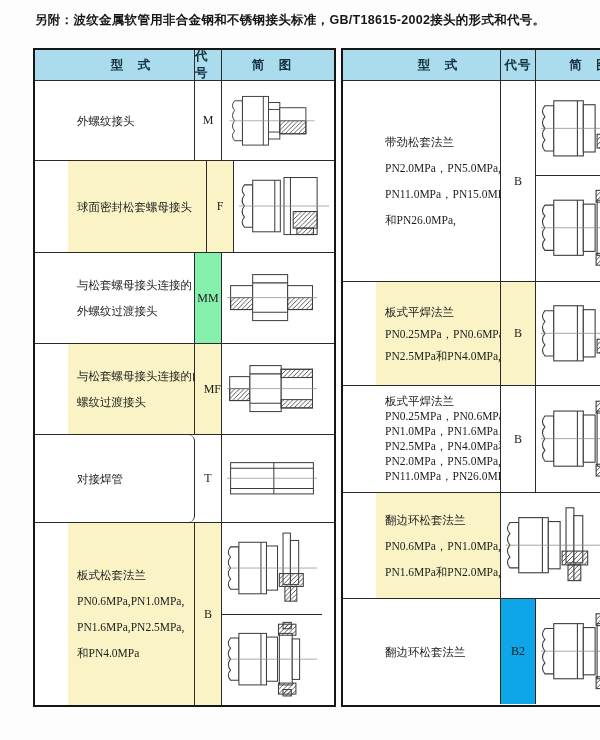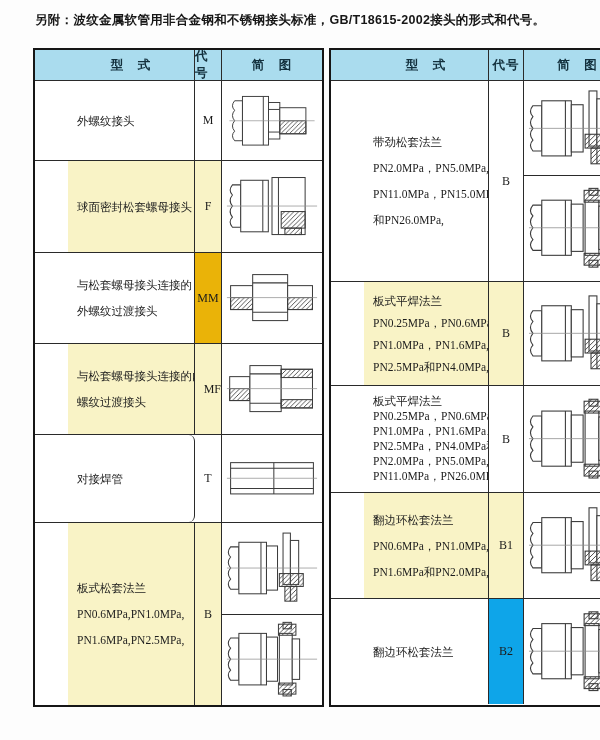--- a/index.html
+++ b/index.html
@@ -74,21 +74,21 @@
               <line x1="46" y1="27" x2="59" y2="27" stroke="#3b3b3b" stroke-width="1.1"></line>
               <line x1="46" y1="53" x2="59" y2="53" stroke="#3b3b3b" stroke-width="1.1"></line>
               <rect x="59" y="25" width="30" height="30" fill="#ffffff" stroke="#3b3b3b" stroke-width="1.1"></rect>
               <rect x="59" y="40" width="30" height="15" fill="url(#hatch)" stroke="#3b3b3b" stroke-width="1.1"></rect>
               <line x1="1" y1="40" x2="99" y2="40" stroke="#8f8f8f" stroke-width="0.8"></line>
             </svg>
           </div>
         </div>
       </div>
       <div class="row" style="height: 91px;">
-        <div class="cell" style="width: 127px; background: rgb(249, 243, 198);">
+        <div class="cell" style="width: 139px; background: rgb(249, 243, 198);">
           <div class="lines" style="line-height: 26px;">
             <div class="line">球面密封松套螺母接头</div>
           </div>
         </div>
         <div class="cell code" style="width: 27px; background: rgb(249, 243, 198);">
           <div>F</div>
         </div>
         <div class="cell diagcell" style="width: 100px;">
           <div class="sub">
             <svg viewBox="0 0 100 80" preserveAspectRatio="xMidYMid meet">
@@ -104,21 +104,21 @@
           </div>
         </div>
       </div>
       <div class="row" style="height: 90px;">
         <div class="cell" style="width: 127px; background: rgb(255, 255, 255);">
           <div class="lines" style="line-height: 26px;">
             <div class="line">与松套螺母接头连接的</div>
             <div class="line">外螺纹过渡接头</div>
           </div>
         </div>
-        <div class="cell code" style="width: 27px; background: #eab308;">
+        <div class="cell code" style="width: 27px; background: #86efac;">
           <div>MM</div>
         </div>
         <div class="cell diagcell" style="width: 100px;">
           <div class="sub">
             <svg viewBox="0 0 100 80" preserveAspectRatio="xMidYMid meet">
               <rect x="5" y="27" width="24" height="26" fill="#ffffff" stroke="#3b3b3b" stroke-width="1.1"></rect>
               <rect x="5" y="40" width="24" height="13" fill="url(#hatch)" stroke="#3b3b3b" stroke-width="1.1"></rect>
               <rect x="29" y="15" width="38" height="50" fill="#ffffff" stroke="#3b3b3b" stroke-width="1.1"></rect>
               <line x1="29" y1="24" x2="67" y2="24" stroke="#3b3b3b" stroke-width="1.1"></line>
               <line x1="29" y1="56" x2="67" y2="56" stroke="#3b3b3b" stroke-width="1.1"></line>
@@ -175,20 +175,21 @@
             </svg>
           </div>
         </div>
       </div>
       <div class="row" style="height: 182px;">
         <div class="cell" style="width: 127px; background: rgb(249, 243, 198); justify-content: center;">
           <div class="lines" style="line-height: 26px;">
             <div class="line">板式松套法兰</div>
             <div class="line">PN0.6MPa,PN1.0MPa,</div>
             <div class="line">PN1.6MPa,PN2.5MPa,</div>
+            <div class="line">和PN4.0MPa</div>
           </div>
         </div>
         <div class="cell code" style="width: 27px; background: rgb(249, 243, 198);">
           <div>B</div>
         </div>
         <div class="cell diagcell" style="width: 100px;">
           <div class="sub" style="flex: 0 0 91px;">
             <svg viewBox="0 0 100 80" preserveAspectRatio="xMidYMid meet">
               <path d="M14,17 L5,17 q-5,6 0,11 q-5,6 0,12 q-5,6 0,12 q-5,5 0,11 L14,63 Z" fill="#ffffff" stroke="#3b3b3b" stroke-width="1.1"></path>
               <rect x="14" y="12" width="30" height="56" fill="#ffffff" stroke="#3b3b3b" stroke-width="1.1"></rect>
@@ -268,21 +269,20 @@
               <line x1="1" y1="40" x2="99" y2="40" stroke="#8f8f8f" stroke-width="0.8"></line>
             </svg>
           </div>
         </div>
       </div>
       <div class="row" style="height: 103px;">
         <div class="cell" style="width: 125px; background: rgb(249, 243, 198);">
           <div class="lines" style="line-height: 22px;">
             <div class="line">板式平焊法兰</div>
             <div class="line">PN0.25MPa，PN0.6MPa,</div>
-            <div class="line">PN1.0MPa，PN1.6MPa,</div>
             <div class="line">PN2.5MPa和PN4.0MPa,</div>
           </div>
         </div>
         <div class="cell code" style="width: 35px; background: rgb(249, 243, 198);">
           <div>B</div>
         </div>
         <div class="cell diagcell" style="width: 107px;">
           <div class="sub">
             <svg viewBox="0 0 100 80" preserveAspectRatio="xMidYMid meet">
               <path d="M14,17 L5,17 q-5,6 0,11 q-5,6 0,12 q-5,6 0,12 q-5,5 0,11 L14,63 Z" fill="#ffffff" stroke="#3b3b3b" stroke-width="1.1"></path>
@@ -332,23 +332,20 @@
         </div>
       </div>
       <div class="row" style="height: 105px;">
         <div class="cell" style="width: 125px; background: rgb(249, 243, 198);">
           <div class="lines" style="line-height: 26px;">
             <div class="line">翻边环松套法兰</div>
             <div class="line">PN0.6MPa，PN1.0MPa,</div>
             <div class="line">PN1.6MPa和PN2.0MPa,</div>
           </div>
         </div>
-        <div class="cell code" style="width: 35px; background: rgb(249, 243, 198);">
-          <div>B1</div>
-        </div>
         <div class="cell diagcell" style="width: 107px;">
           <div class="sub">
             <svg viewBox="0 0 100 80" preserveAspectRatio="xMidYMid meet">
               <path d="M14,17 L5,17 q-5,6 0,11 q-5,6 0,12 q-5,6 0,12 q-5,5 0,11 L14,63 Z" fill="#ffffff" stroke="#3b3b3b" stroke-width="1.1"></path>
               <rect x="14" y="12" width="30" height="56" fill="#ffffff" stroke="#3b3b3b" stroke-width="1.1"></rect>
               <line x1="38" y1="12" x2="38" y2="68" stroke="#3b3b3b" stroke-width="1.1"></line>
               <rect x="44" y="16" width="12" height="48" fill="#ffffff" stroke="#3b3b3b" stroke-width="1.1"></rect>
               <rect x="62" y="2" width="8" height="56" fill="#ffffff" stroke="#3b3b3b" stroke-width="1.1"></rect>
               <rect x="70" y="10" width="9" height="48" fill="#ffffff" stroke="#3b3b3b" stroke-width="1.1"></rect>
               <rect x="58" y="46" width="26" height="14" fill="url(#hatch)" stroke="#3b3b3b" stroke-width="1.1"></rect>

